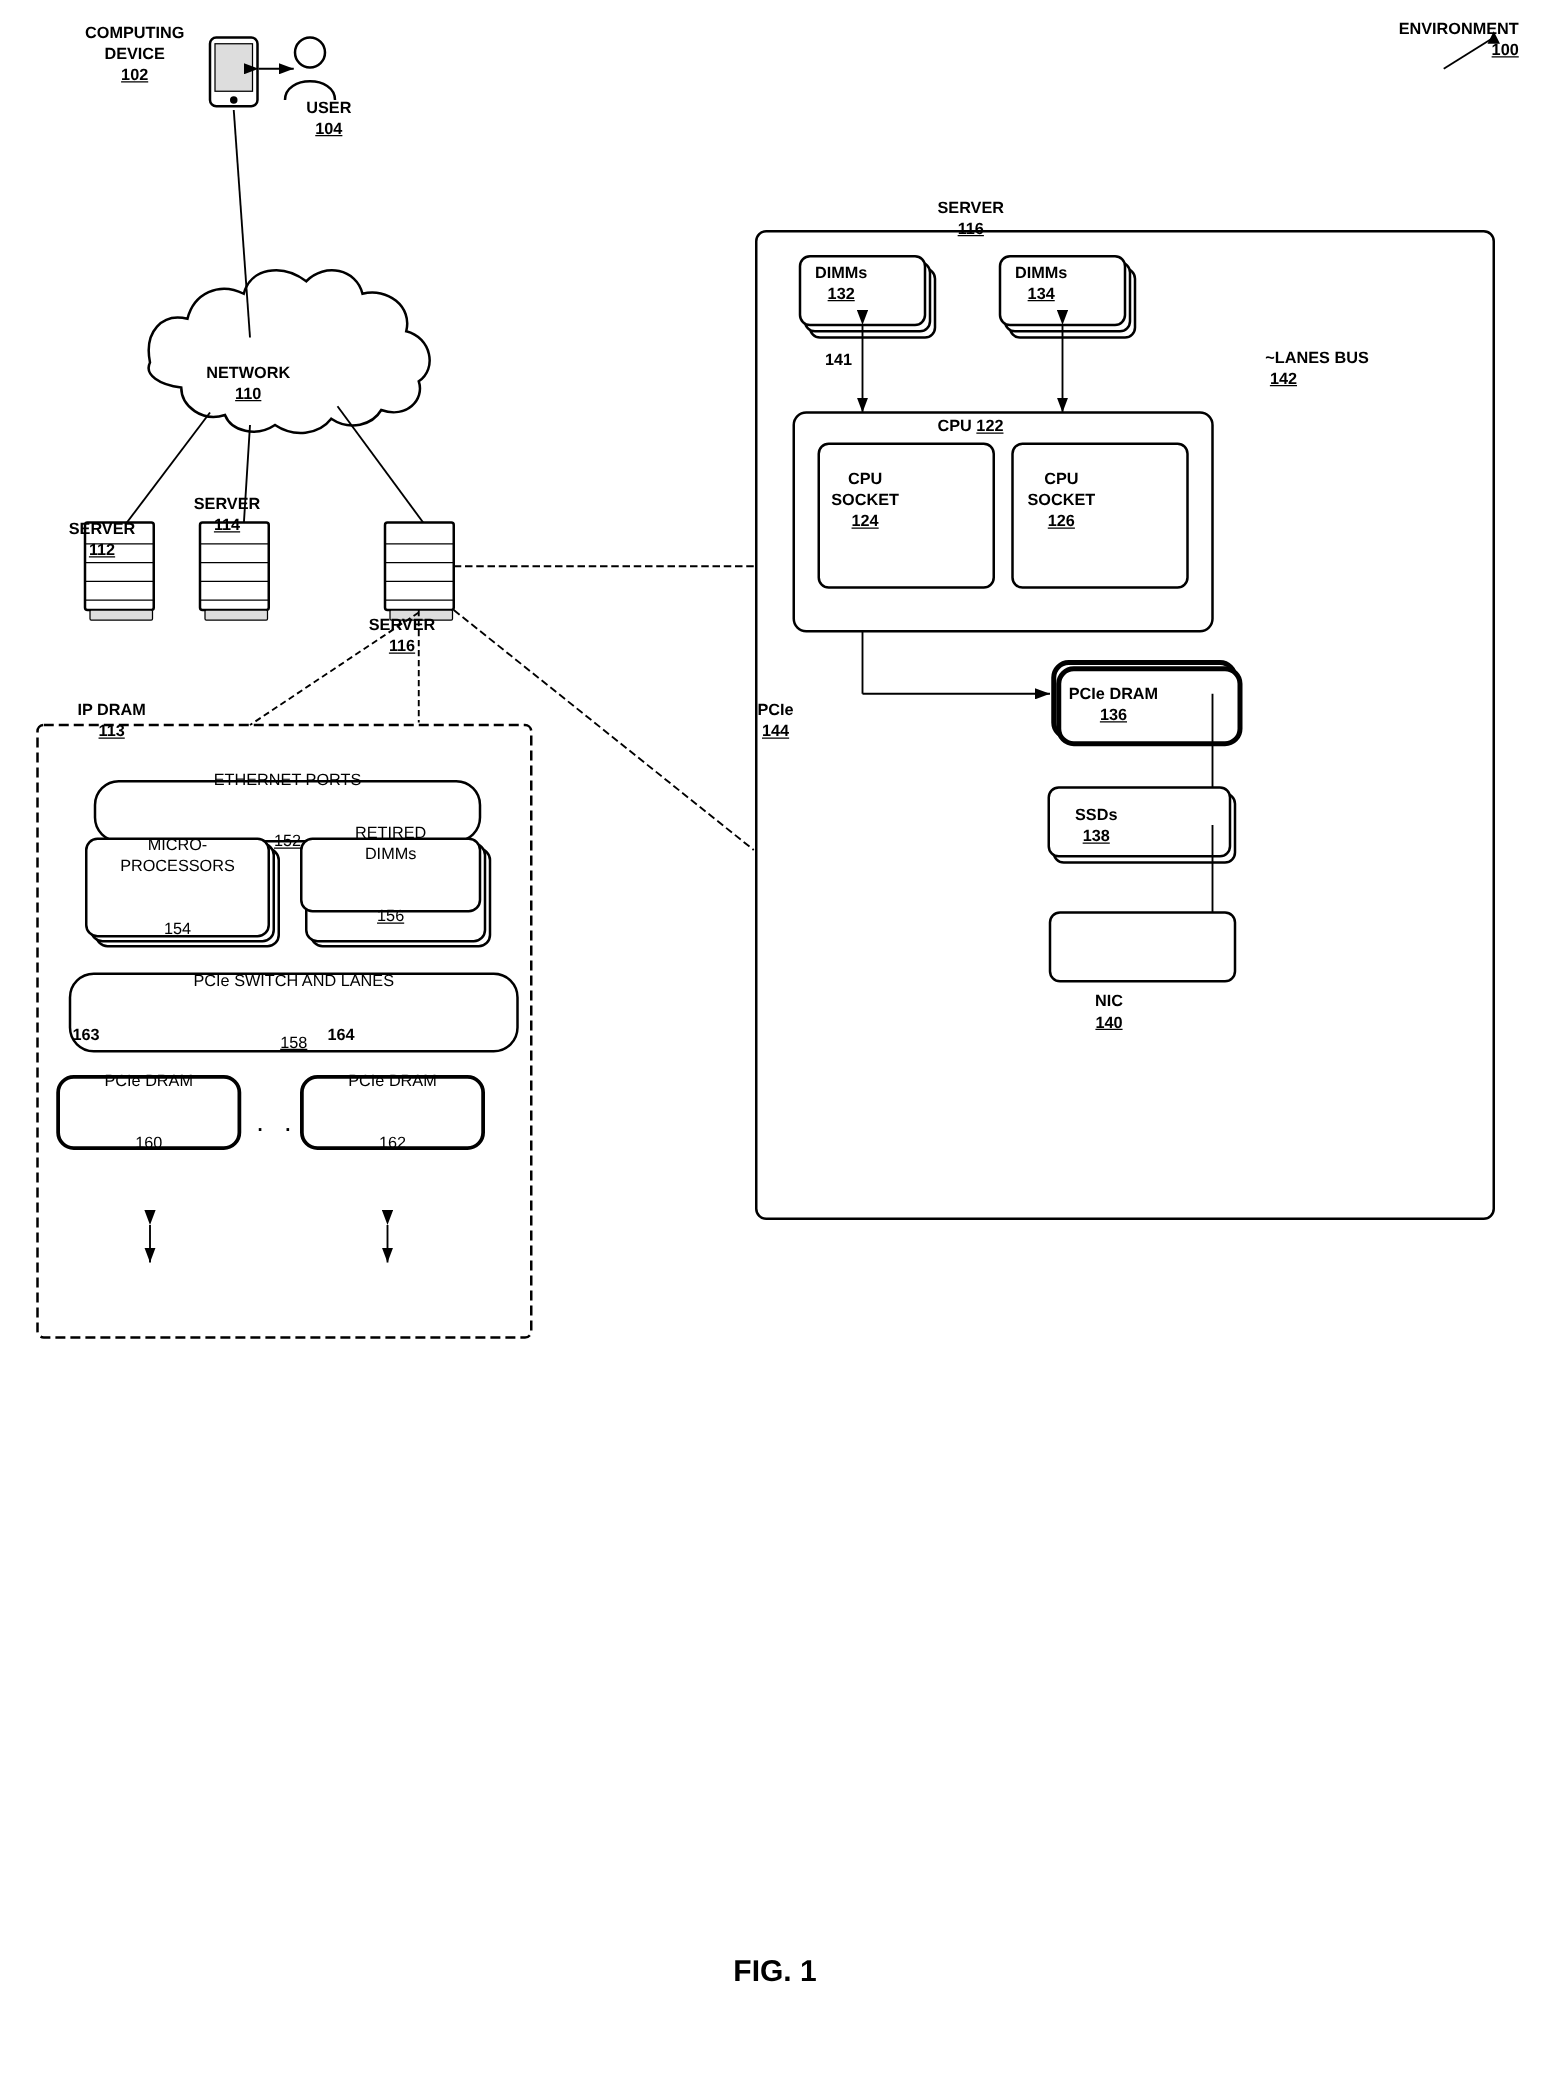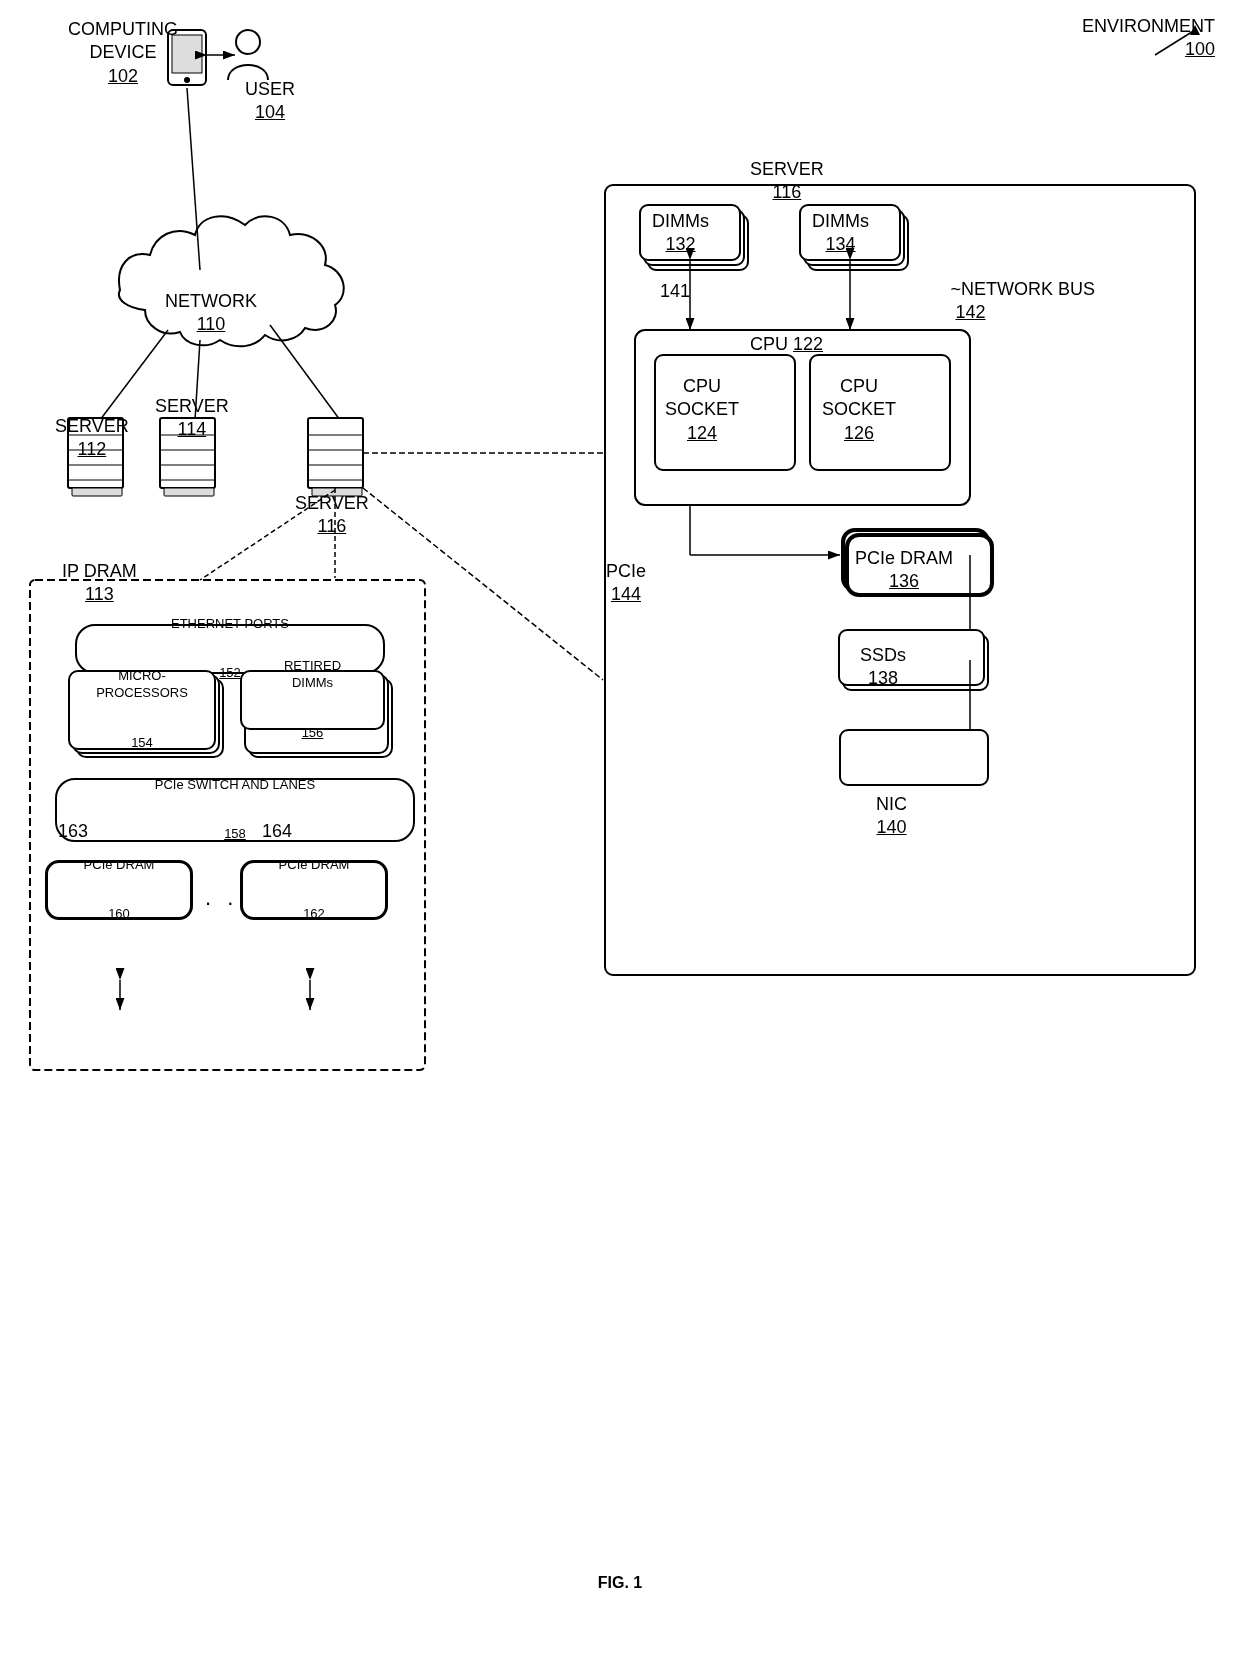--- a/index.html
+++ b/index.html
@@ -13,22 +13,22 @@
     }
     .diagram-container {
       position: relative;
       width: 1240px;
       height: 1620px;
     }
     
     .label {
       position: absolute;
       text-align: center;
-      font-size: 18px;
-      font-weight: normal;
+      font-size: 13px;
+      font-weight: bold;
       line-height: 1.3;
     }
     .label u {
       text-decoration: underline;
     }
 
     
     .box {
       position: absolute;
       border: 2px solid #000;
@@ -46,21 +46,21 @@
       border-width: 3px;
     }
     .box.rounded-rect {
       border-radius: 20px;
     }
     .box u { text-decoration: underline; margin-top: 16px; }
 
     
     .fig-caption {
       position: absolute;
-      font-size: 16px;
+      font-size: 24px;
       font-weight: bold;
       text-align: center;
     }
   </style>
 </head>
 <body>
 
 <div class="diagram-container">
 
   <svg width="1240" height="1620" style="position:absolute;top:0;left:0;">
@@ -302,21 +302,21 @@
   <div class="label" style="top:210px;left:812px;">
     <span>DIMMs</span><br>
     <u><span>134</span></u>
   </div>
 
   <div class="label" style="top:280px;left:660px;">
     <span>141</span>
   </div>
 
   <div class="label" style="top:278px;right:145px;text-align:left;">
-    ~<span>NETWORK BUS</span><br>
+    ~<span>LANES BUS</span><br>
     &nbsp;<u><span>142</span></u>
   </div>
 
   <div class="label" style="top:333px;left:750px;">
     <span>CPU</span>&nbsp;<u><span>122</span></u>
   </div>
 
   <div class="label" style="top:375px;left:665px;">
     <span style="white-space:pre-line;">CPU
 SOCKET</span><br>

